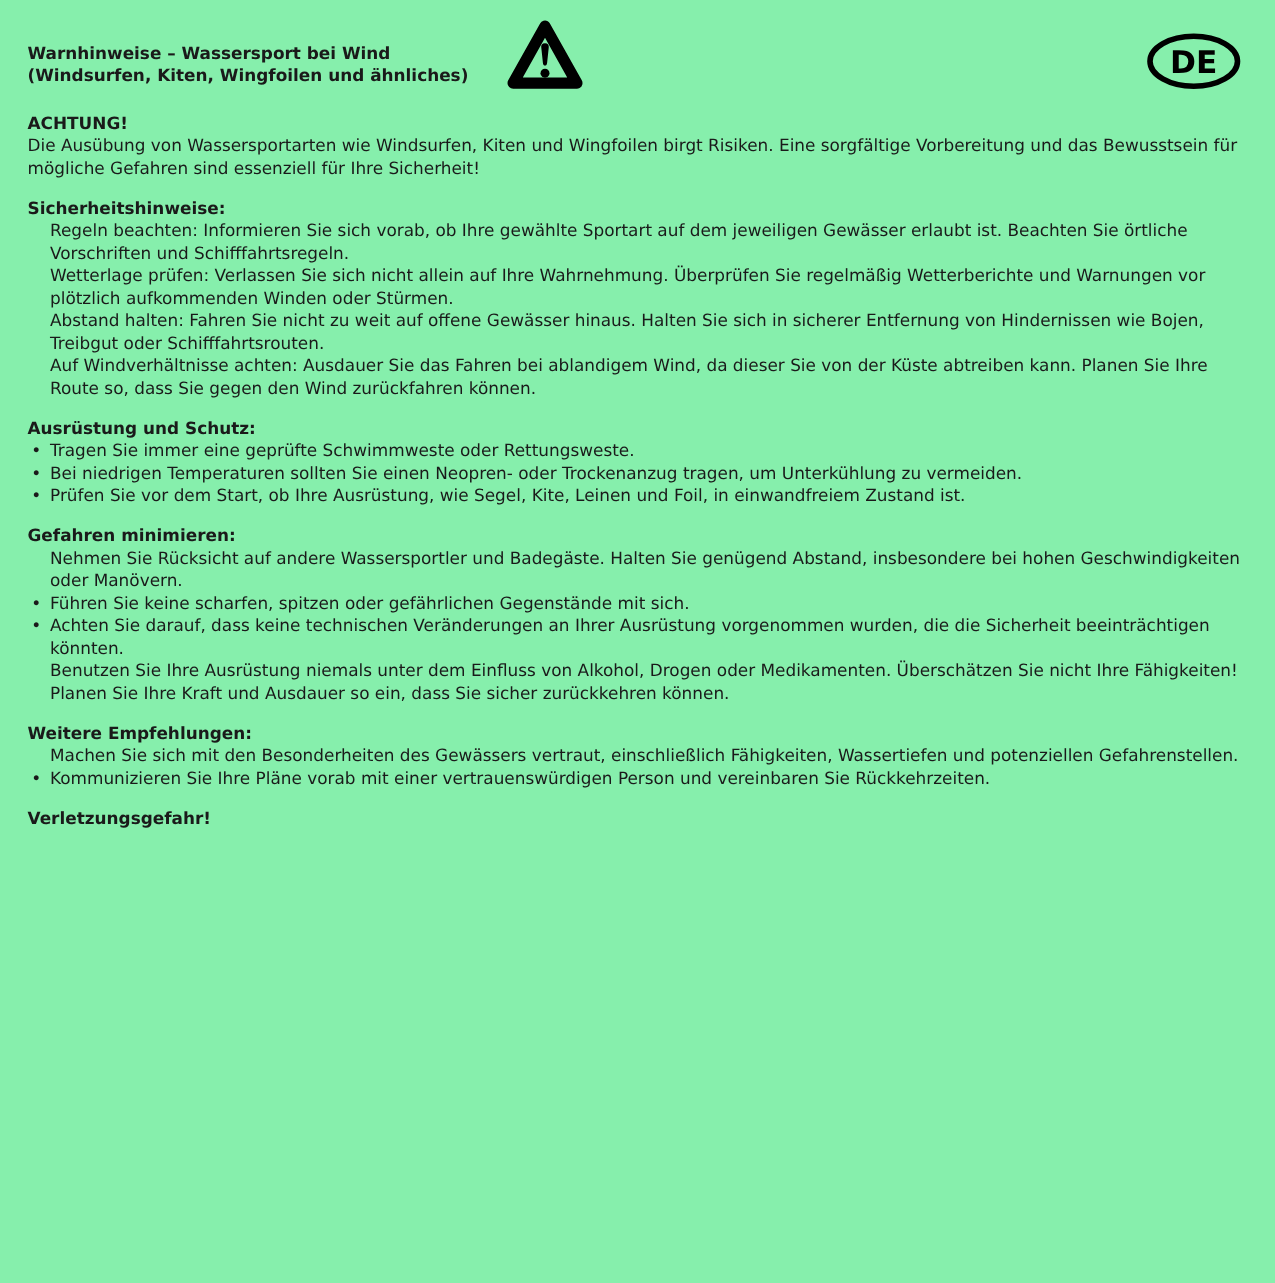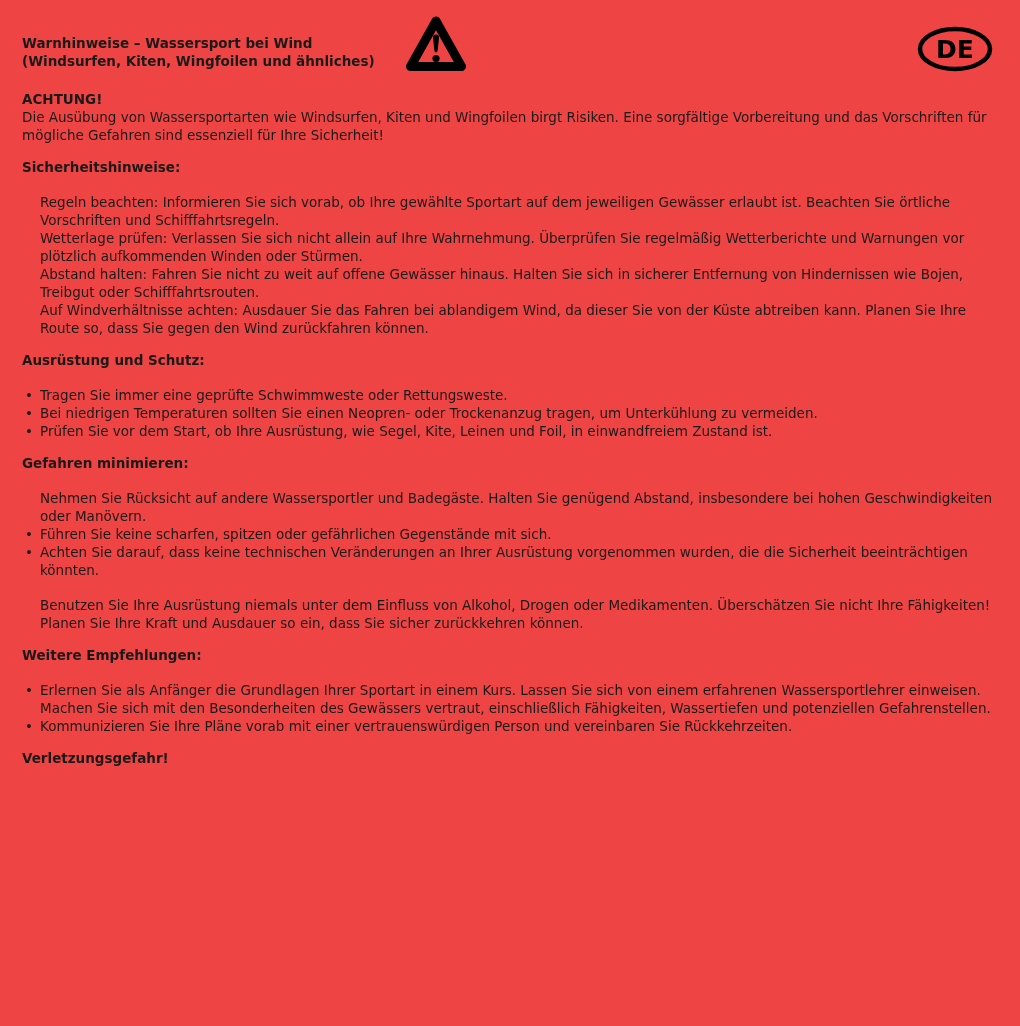--- a/index.html
+++ b/index.html
@@ -2,21 +2,21 @@
 <html lang="de"><head>
 <meta charset="utf-8">
 <style>
   html, body { margin: 0; padding: 0; background: #ffffff; }
   .page {
     position: relative;
     width: 1020px;
     height: 1026px;
     box-sizing: border-box;
     padding: 34px 25px 0 22px;
-    background: #ef4444;
+    background: #86efac;
     color: #1a1a1a;
     font-family: "DejaVu Sans", "Liberation Sans", sans-serif;
     font-size: 13.5px;
     line-height: 18px;
     overflow: hidden;
   }
   .title-block { font-weight: bold; max-width: 420px; }
   .title-line { white-space: nowrap; }
 
   .warning-triangle { position: absolute; left: 405px; top: 15px; }
@@ -24,21 +24,21 @@
   .de-badge text {
     font-family: "DejaVu Sans", "Liberation Sans", sans-serif;
     font-weight: bold;
     font-size: 25px;
     fill: #000000;
   }
 
   .heading { font-weight: bold; margin: 14px 0 0 0; font-size: inherit; }
   .heading.first { margin-top: 20px; }
   .body-text { margin: 0; }
-  .list { margin-top: 17px; }
+  .list { }
   .item { position: relative; padding-left: 18px; margin: 0; }
   .item.bulleted::before {
     content: "\2022";
     position: absolute;
     left: 3px;
     top: 0;
   }
 </style>
 </head>
 <body>
@@ -58,21 +58,21 @@
     </svg>
 
     <svg class="de-badge" width="76" height="46" viewBox="0 0 76 46" aria-hidden="true">
       <ellipse cx="38" cy="23" rx="35" ry="20" fill="none" stroke="#000000" stroke-width="4.5"></ellipse>
       <text x="38" y="32" text-anchor="middle">DE</text>
     </svg>
   </header>
 
   <section>
     <h2 class="heading first">ACHTUNG!</h2>
-    <p class="body-text">Die Ausübung von Wassersportarten wie Windsurfen, Kiten und Wingfoilen birgt Risiken. Eine sorgfältige Vorbereitung und das Vorschriften für mögliche Gefahren sind essenziell für Ihre Sicherheit!</p>
+    <p class="body-text">Die Ausübung von Wassersportarten wie Windsurfen, Kiten und Wingfoilen birgt Risiken. Eine sorgfältige Vorbereitung und das Bewusstsein für mögliche Gefahren sind essenziell für Ihre Sicherheit!</p>
   </section>
 
   <section>
     <h2 class="heading">Sicherheitshinweise:</h2>
     <div class="list">
       <p class="item plain">Regeln beachten: Informieren Sie sich vorab, ob Ihre gewählte Sportart auf dem jeweiligen Gewässer erlaubt ist. Beachten Sie örtliche Vorschriften und Schifffahrtsregeln.</p>
       <p class="item plain">Wetterlage prüfen: Verlassen Sie sich nicht allein auf Ihre Wahrnehmung. Überprüfen Sie regelmäßig Wetterberichte und Warnungen vor plötzlich aufkommenden Winden oder Stürmen.</p>
       <p class="item plain">Abstand halten: Fahren Sie nicht zu weit auf offene Gewässer hinaus. Halten Sie sich in sicherer Entfernung von Hindernissen wie Bojen, Treibgut oder Schifffahrtsrouten.</p>
       <p class="item plain">Auf Windverhältnisse achten: Ausdauer Sie das Fahren bei ablandigem Wind, da dieser Sie von der Küste abtreiben kann. Planen Sie Ihre Route so, dass Sie gegen den Wind zurückfahren können.</p>
     </div>
@@ -98,21 +98,20 @@
 
   <section>
     <div class="list">
       <p class="item plain">Benutzen Sie Ihre Ausrüstung niemals unter dem Einfluss von Alkohol, Drogen oder Medikamenten. Überschätzen Sie nicht Ihre Fähigkeiten! Planen Sie Ihre Kraft und Ausdauer so ein, dass Sie sicher zurückkehren können.</p>
     </div>
   </section>
 
   <section>
     <h2 class="heading">Weitere Empfehlungen:</h2>
     <div class="list">
-      <p class="item bulleted">Erlernen Sie als Anfänger die Grundlagen Ihrer Sportart in einem Kurs. Lassen Sie sich von einem erfahrenen Wassersportlehrer einweisen.</p>
       <p class="item plain">Machen Sie sich mit den Besonderheiten des Gewässers vertraut, einschließlich Fähigkeiten, Wassertiefen und potenziellen Gefahrenstellen.</p>
       <p class="item bulleted">Kommunizieren Sie Ihre Pläne vorab mit einer vertrauenswürdigen Person und vereinbaren Sie Rückkehrzeiten.</p>
     </div>
   </section>
 
   <section>
     <h2 class="heading">Verletzungsgefahr!</h2>
   </section>
 
 </div>

